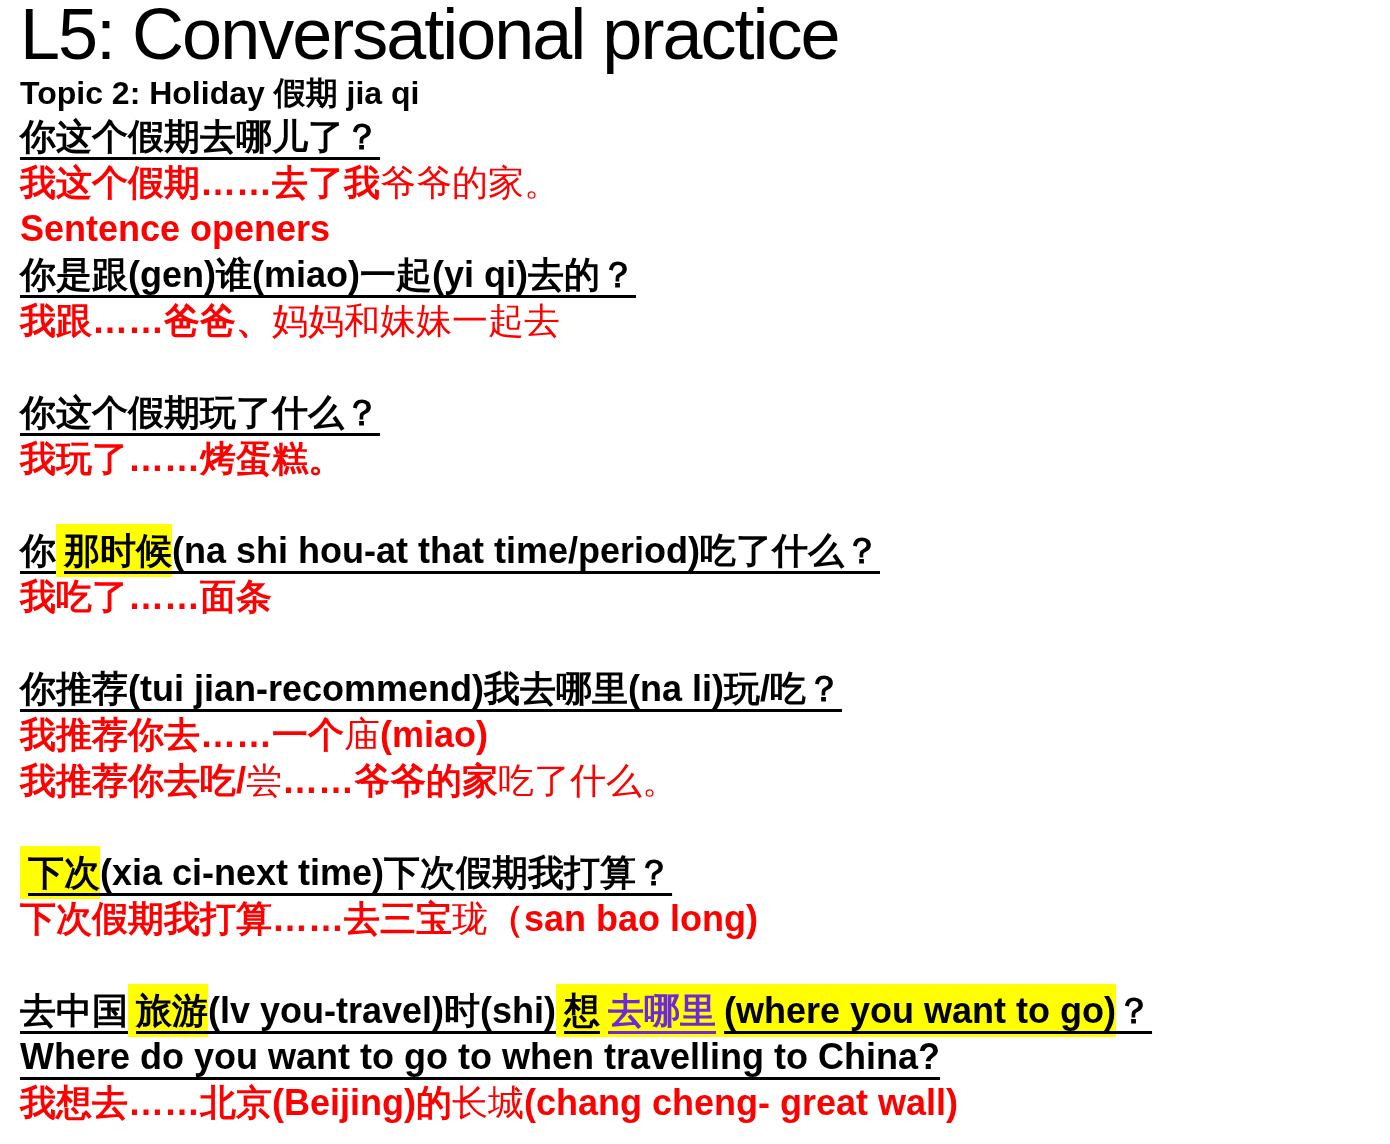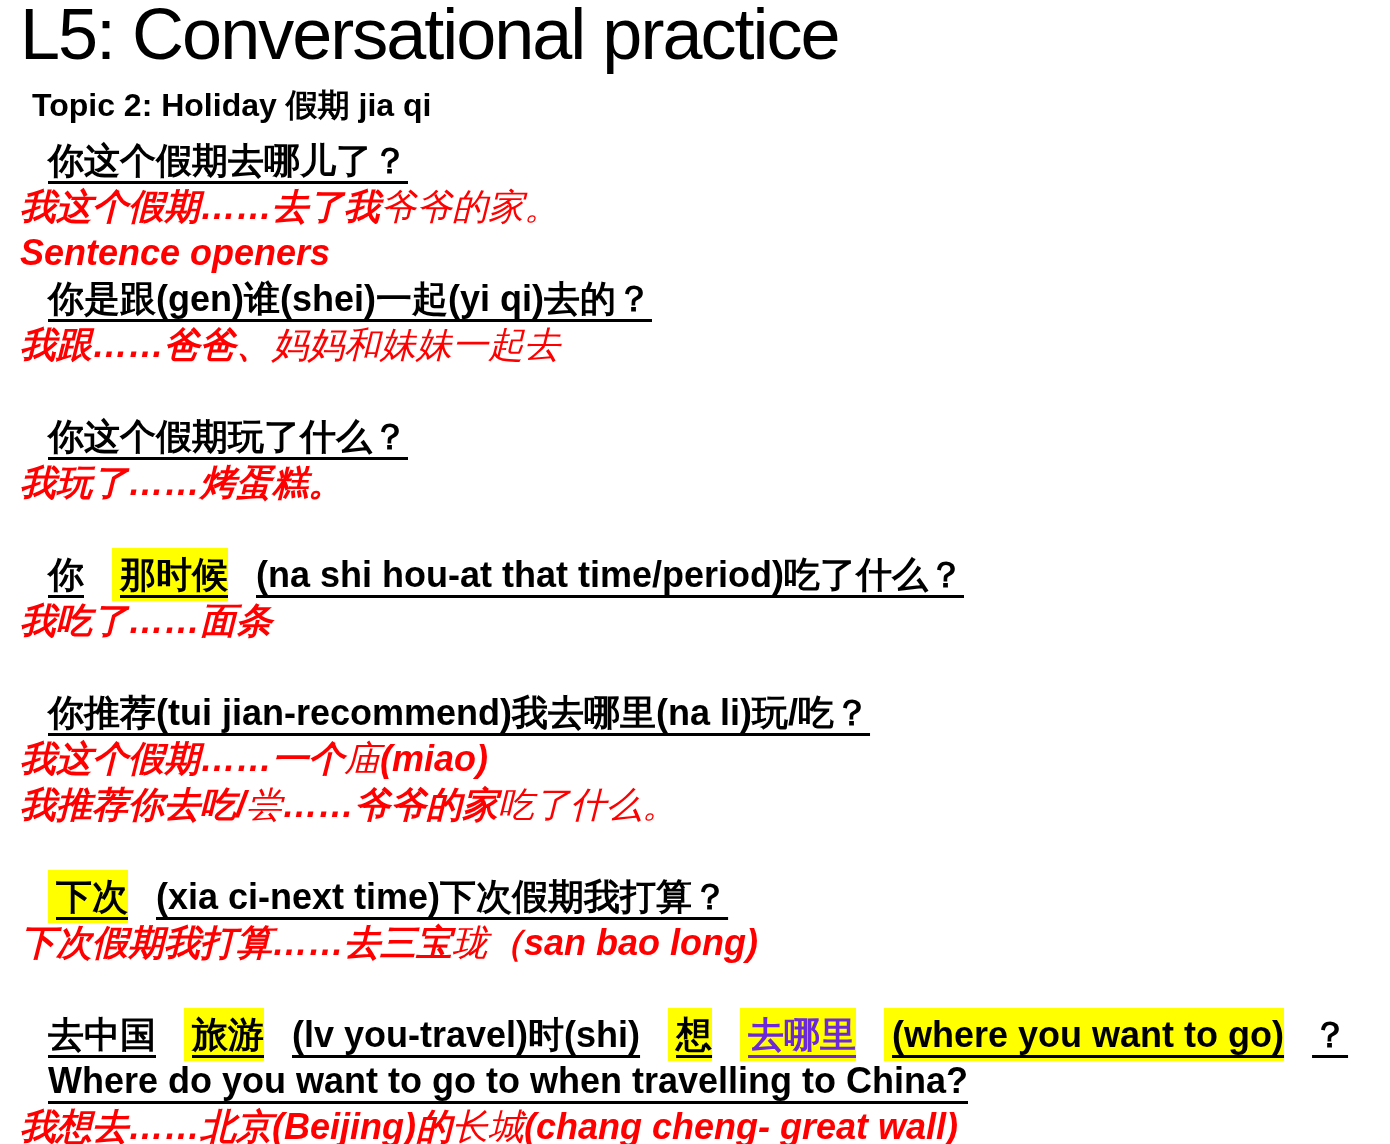--- a/index.html
+++ b/index.html
@@ -23,69 +23,68 @@
     letter-spacing: -2px;
     line-height: 1.06;
     margin: -4px 0 0 0;
     color: #000000;
     white-space: nowrap;
   }
   .subtitle {
     font-size: 32px;
     font-weight: 600;
     line-height: 42px;
-    margin: 12px;
+    margin: 0;
     white-space: nowrap;
   }
   .doc-body .line {
     font-size: 36px;
     line-height: 46px;
     white-space: nowrap;
   }
   .line.question, .line.english { font-weight: 600; }
-  .line.answer, .line.label { font-weight: 400; font-style: italic; }
+  .line.answer, .line.label { font-weight: 400; }
   .line.blank { height: 46px; }
   .run { color: #000000; }
   .run.c-red { color: #FF0000; }
   .run.c-green { color: #6d28d9; }
   .run.b { font-weight: 700; }
   .run.u {
     text-decoration: underline;
     text-decoration-thickness: 3px;
     text-underline-offset: 8px;
-    margin-left: 28px;
   }
   .run.hl {
     background: #FFFF00;
     padding-top: 6px;
     padding-bottom: 6px;
     padding-left: 8px;
   }
 </style>
 </head>
 <body>
 
 <div class="page">
   <h1 class="title">L5: Conversational practice</h1>
   <div class="subtitle">Topic 2: Holiday 假期 jia qi</div>
   <div class="doc-body" id="doc-body">
       <div class="line question"><span class="run c-black u">你这个假期去哪儿了？</span></div>
       <div class="line answer"><span class="run c-red b">我这个假期……去了我</span><span class="run c-red">爷爷的家。</span></div>
       <div class="line label"><span class="run c-red b">Sentence openers</span></div>
-      <div class="line question"><span class="run c-black u">你是跟(gen)谁(shei)一起(yi qi)去的？</span></div>
+      <div class="line question"><span class="run c-black u">你是跟(gen)谁(miao)一起(yi qi)去的？</span></div>
       <div class="line answer"><span class="run c-red b">我跟……爸爸、</span><span class="run c-red">妈妈和妹妹一起去</span></div>
       <div class="line blank"></div>
       <div class="line question"><span class="run c-black u">你这个假期玩了什么？</span></div>
       <div class="line answer"><span class="run c-red b">我玩了……烤蛋糕。</span></div>
       <div class="line blank"></div>
       <div class="line question"><span class="run c-black u">你</span><span class="run c-black u hl">那时候</span><span class="run c-black u">(na shi hou-at that time/period)吃了什么？</span></div>
       <div class="line answer"><span class="run c-red b">我吃了……面条</span></div>
       <div class="line blank"></div>
       <div class="line question"><span class="run c-black u">你推荐(tui jian-recommend)我去哪里(na li)玩/吃？</span></div>
-      <div class="line answer"><span class="run c-red b">我这个假期……一个</span><span class="run c-red">庙</span><span class="run c-red b">(miao)</span></div>
+      <div class="line answer"><span class="run c-red b">我推荐你去……一个</span><span class="run c-red">庙</span><span class="run c-red b">(miao)</span></div>
       <div class="line answer"><span class="run c-red b">我推荐你去吃/</span><span class="run c-red">尝</span><span class="run c-red b">……爷爷的家</span><span class="run c-red">吃了什么。</span></div>
       <div class="line blank"></div>
       <div class="line question"><span class="run c-black u hl">下次</span><span class="run c-black u">(xia ci-next time)下次假期我打算？</span></div>
       <div class="line answer"><span class="run c-red b">下次假期我打算……去三宝</span><span class="run c-red">珑</span><span class="run c-red b">（san bao long)</span></div>
       <div class="line blank"></div>
       <div class="line question"><span class="run c-black u">去中国</span><span class="run c-black u hl">旅游</span><span class="run c-black u">(lv you-travel)时(shi)</span><span class="run c-black u hl">想</span><span class="run c-green u hl">去哪里</span><span class="run c-black u hl">(where you want to go)</span><span class="run c-black u">？</span></div>
       <div class="line english"><span class="run c-black u">Where do you want to go to when travelling to China?</span></div>
       <div class="line answer"><span class="run c-red b">我想去……北京(Beijing)的</span><span class="run c-red">长城</span><span class="run c-red b">(chang cheng- great wall)</span></div>
     </div>
 </div>

